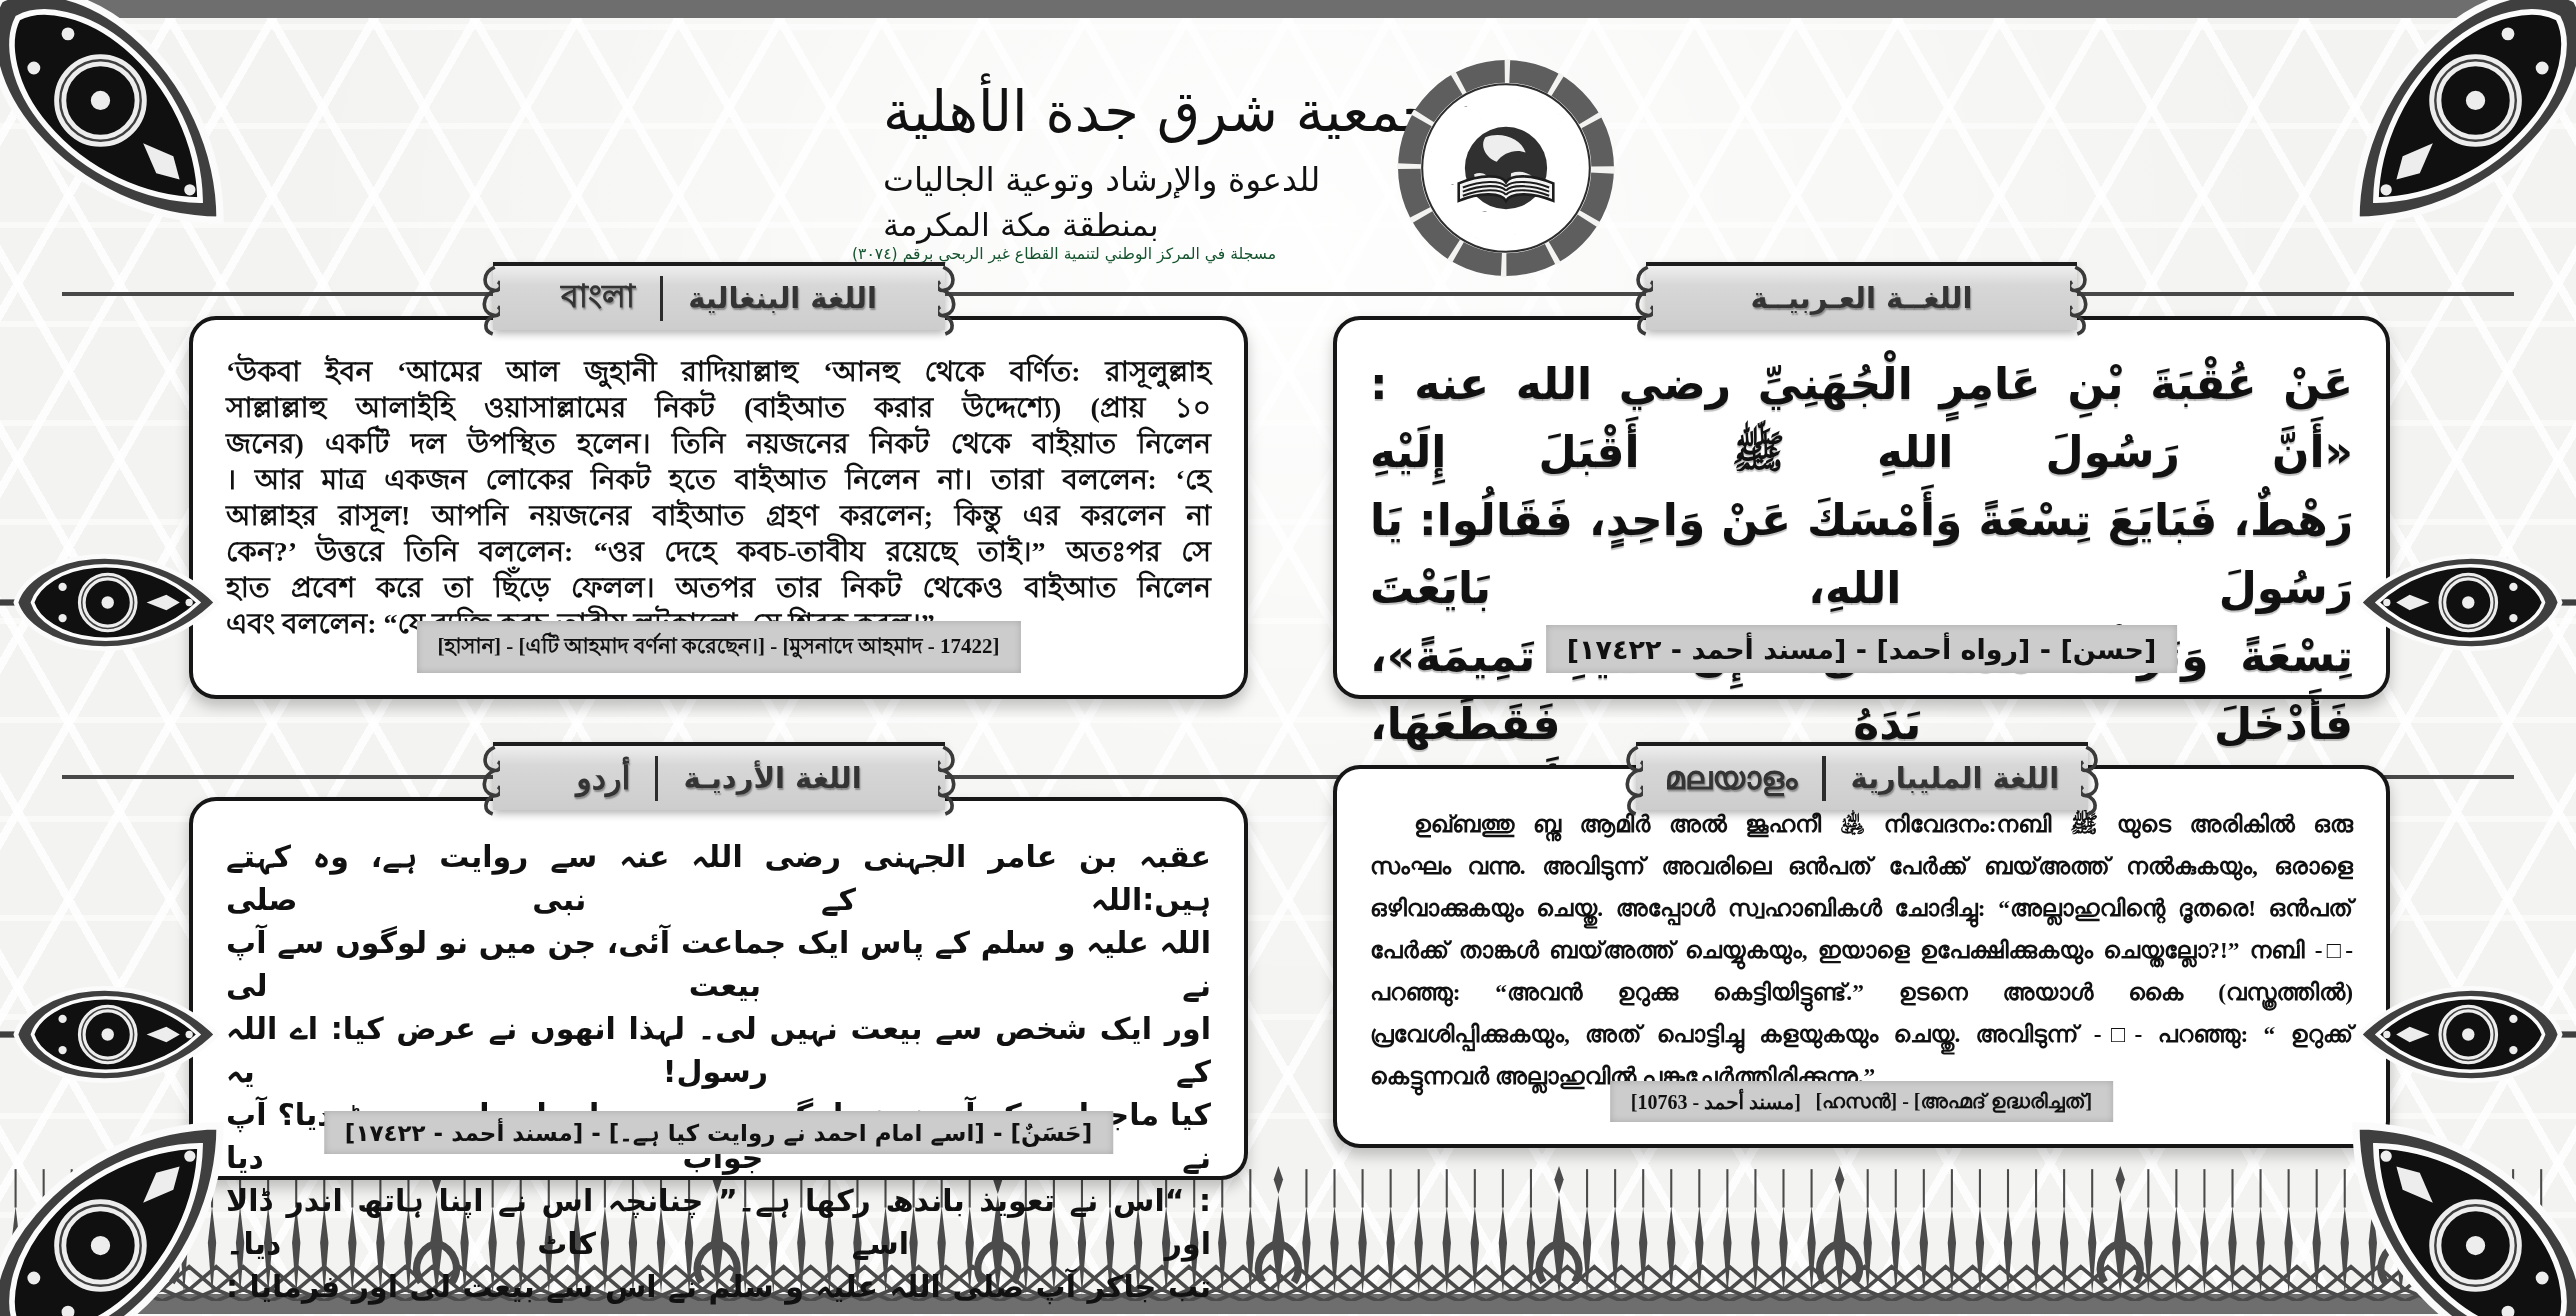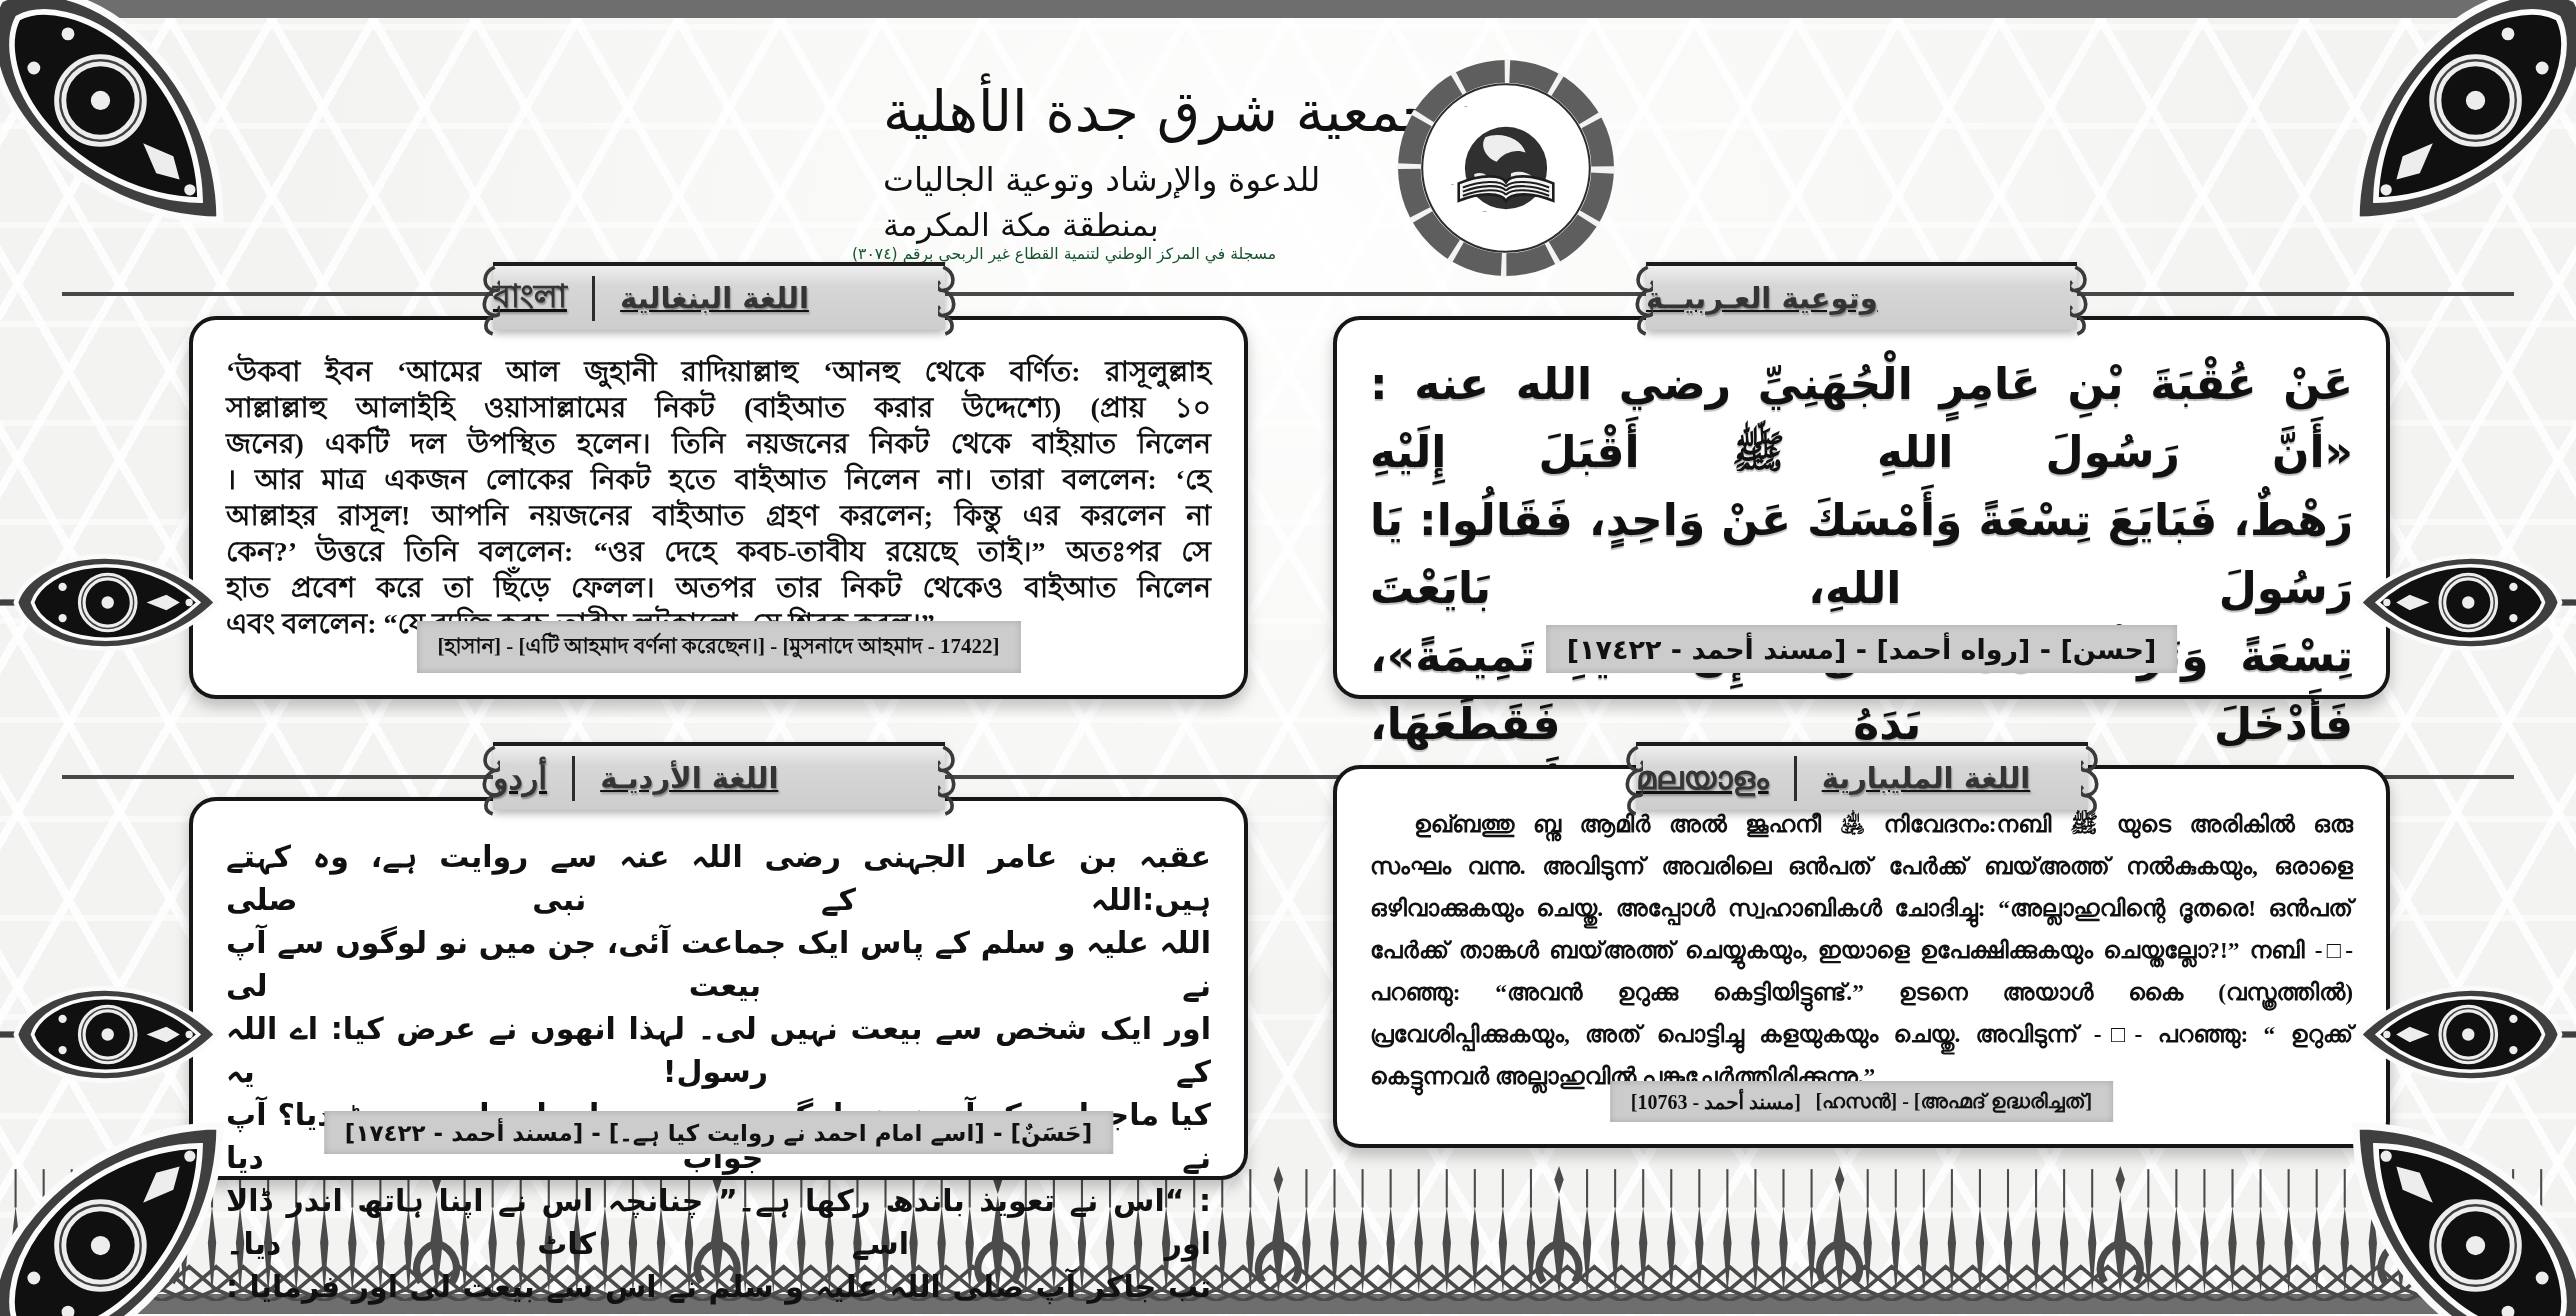--- a/index.html
+++ b/index.html
@@ -58,21 +58,21 @@
   #p-bn .citation{font-size:21px;font-family:"Liberation Serif","DejaVu Serif",serif;}
   #p-ar .citation{font-size:27px;direction:rtl;}
   #p-ur .citation{font-size:23px;direction:rtl;}
   #p-ml .citation{font-size:20px;font-family:"Liberation Serif","DejaVu Serif",serif;}
 
   
   .tab{
     position:absolute;height:68px;z-index:3;box-sizing:border-box;
     background:linear-gradient(#efefef,#d7d7d7 30%,#cdcdcd);
     border-top:4.7px solid #1d1d1d;box-shadow:0 4.2px 8.3px rgba(0,0,0,.30);
-    display:flex;align-items:center;gap:25px;text-decoration:underline;
+    display:flex;align-items:center;justify-content:center;gap:25px;
   }
   #tab-bn{left:493px;top:262px;width:452px;}
   #tab-ar{left:1646px;top:262px;width:431px;}
   #tab-ur{left:493px;top:742px;width:452px;gap:25px;}
   #tab-ml{left:1636px;top:742px;width:452px;}
   .tab .native,.tab .arname{font-weight:bold;color:#343434;text-shadow:1px 1.6px 1.6px rgba(0,0,0,.35);}
   .tab .native{font-size:32px;font-family:"Liberation Serif","DejaVu Serif",serif;}
   .tab .arname{font-size:29px;direction:rtl;}
   .tab .vbar{width:3.1px;height:45px;background:#2c2c2c;}
   .curl{position:absolute;top:-2.1px;width:23px;height:72px;}
@@ -231,21 +231,21 @@
   <span class="arname">اللغة البنغالية</span>
   <svg class="curl r" viewBox="0 0 44 138">
       <use href="#curlsym"></use>
     </svg>
 </div>
 
 <div class="tab" id="tab-ar">
   <svg class="curl l" viewBox="0 0 44 138">
       <use href="#curlsym"></use>
     </svg>
-  <span class="arname">وتوعية العـربيــة</span>
+  <span class="arname">اللغــة العـربيــة</span>
   <svg class="curl r" viewBox="0 0 44 138">
       <use href="#curlsym"></use>
     </svg>
 </div>
 
 <div class="tab" id="tab-ur">
   <svg class="curl l" viewBox="0 0 44 138">
       <use href="#curlsym"></use>
     </svg>
   <span class="native" dir="rtl">أردو</span>

